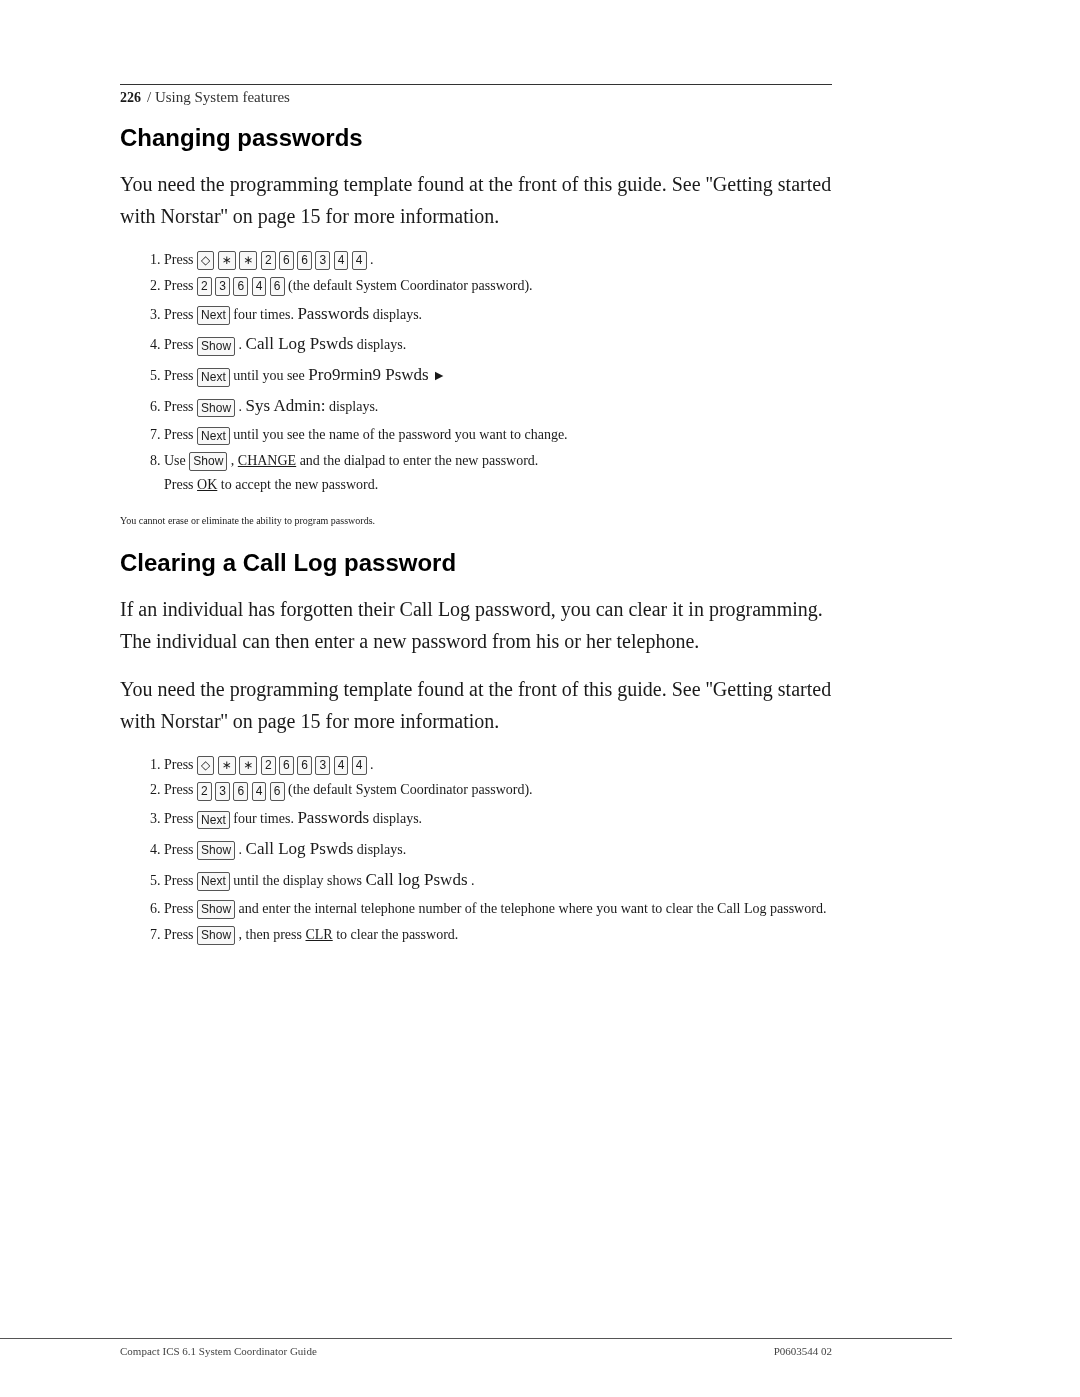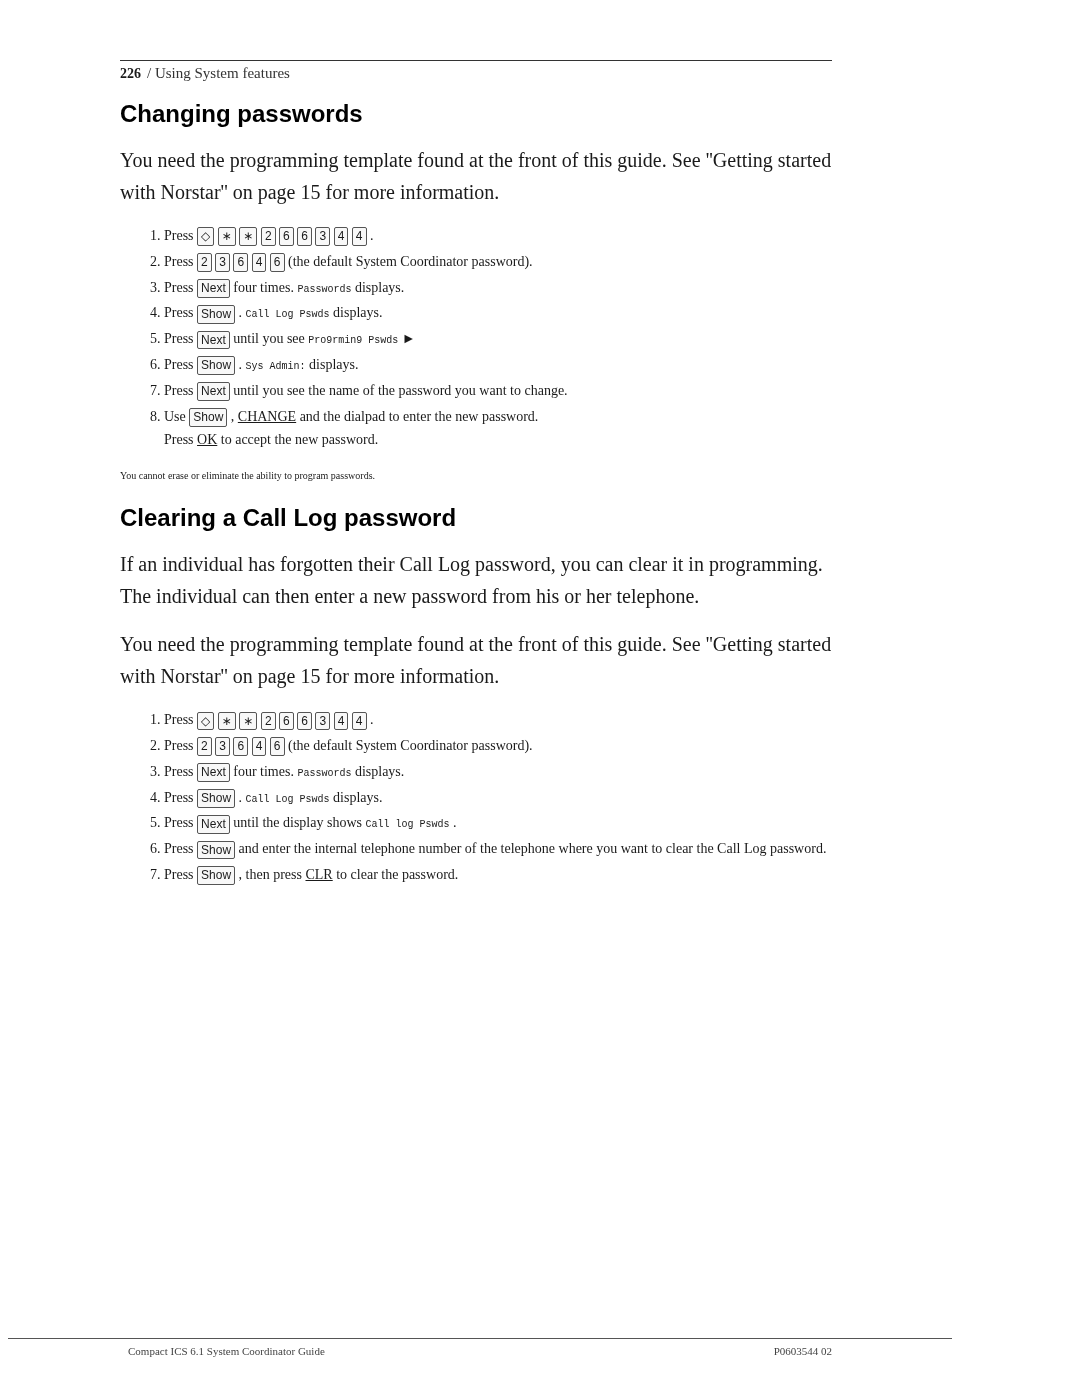--- a/index.html
+++ b/index.html
@@ -9,21 +9,21 @@
       font-size: 14px;
       color: #1a1a1a;
       width: 1080px;
       min-height: 1397px;
       padding: 0;
     }
     .page {
       width: 952px;
       min-height: 1397px;
       background: #ffffff;
-      padding: 60px 120px 60px 120px;
+      padding: 84px 120px 60px 120px;
       position: relative;
     }
     .header-bar {
       display: flex;
       align-items: center;
       border-top: 1.5px solid #333;
       padding-top: 4px;
       margin-bottom: 18px;
     }
     .page-num {
@@ -63,35 +63,35 @@
       border: 1px solid #555;
       border-radius: 2px;
       padding: 0px 3px;
       font-size: 12px;
       font-family: Arial, Helvetica, sans-serif;
       background: #f8f8f8;
       vertical-align: middle;
       line-height: 1.4;
     }
     .mono {
-      font-family: Liberation Mono, monospace;
-      font-size: 10px;
+      font-family: Liberation Serif, serif;
+      font-size: 17px;
     }
     .underline {
       text-decoration: underline;
     }
     .note-text {
       font-size: 10px;
       line-height: 1.6;
       margin-bottom: 20px;
     }
     .footer {
       position: absolute;
       bottom: 40px;
-      left: 8px;
+      left: 0;
       right: 0;
       display: flex;
       justify-content: space-between;
       padding: 0 120px;
       border-top: 1px solid #555;
       padding-top: 6px;
     }
     .footer-left {
       font-size: 11px;
       color: #444;

